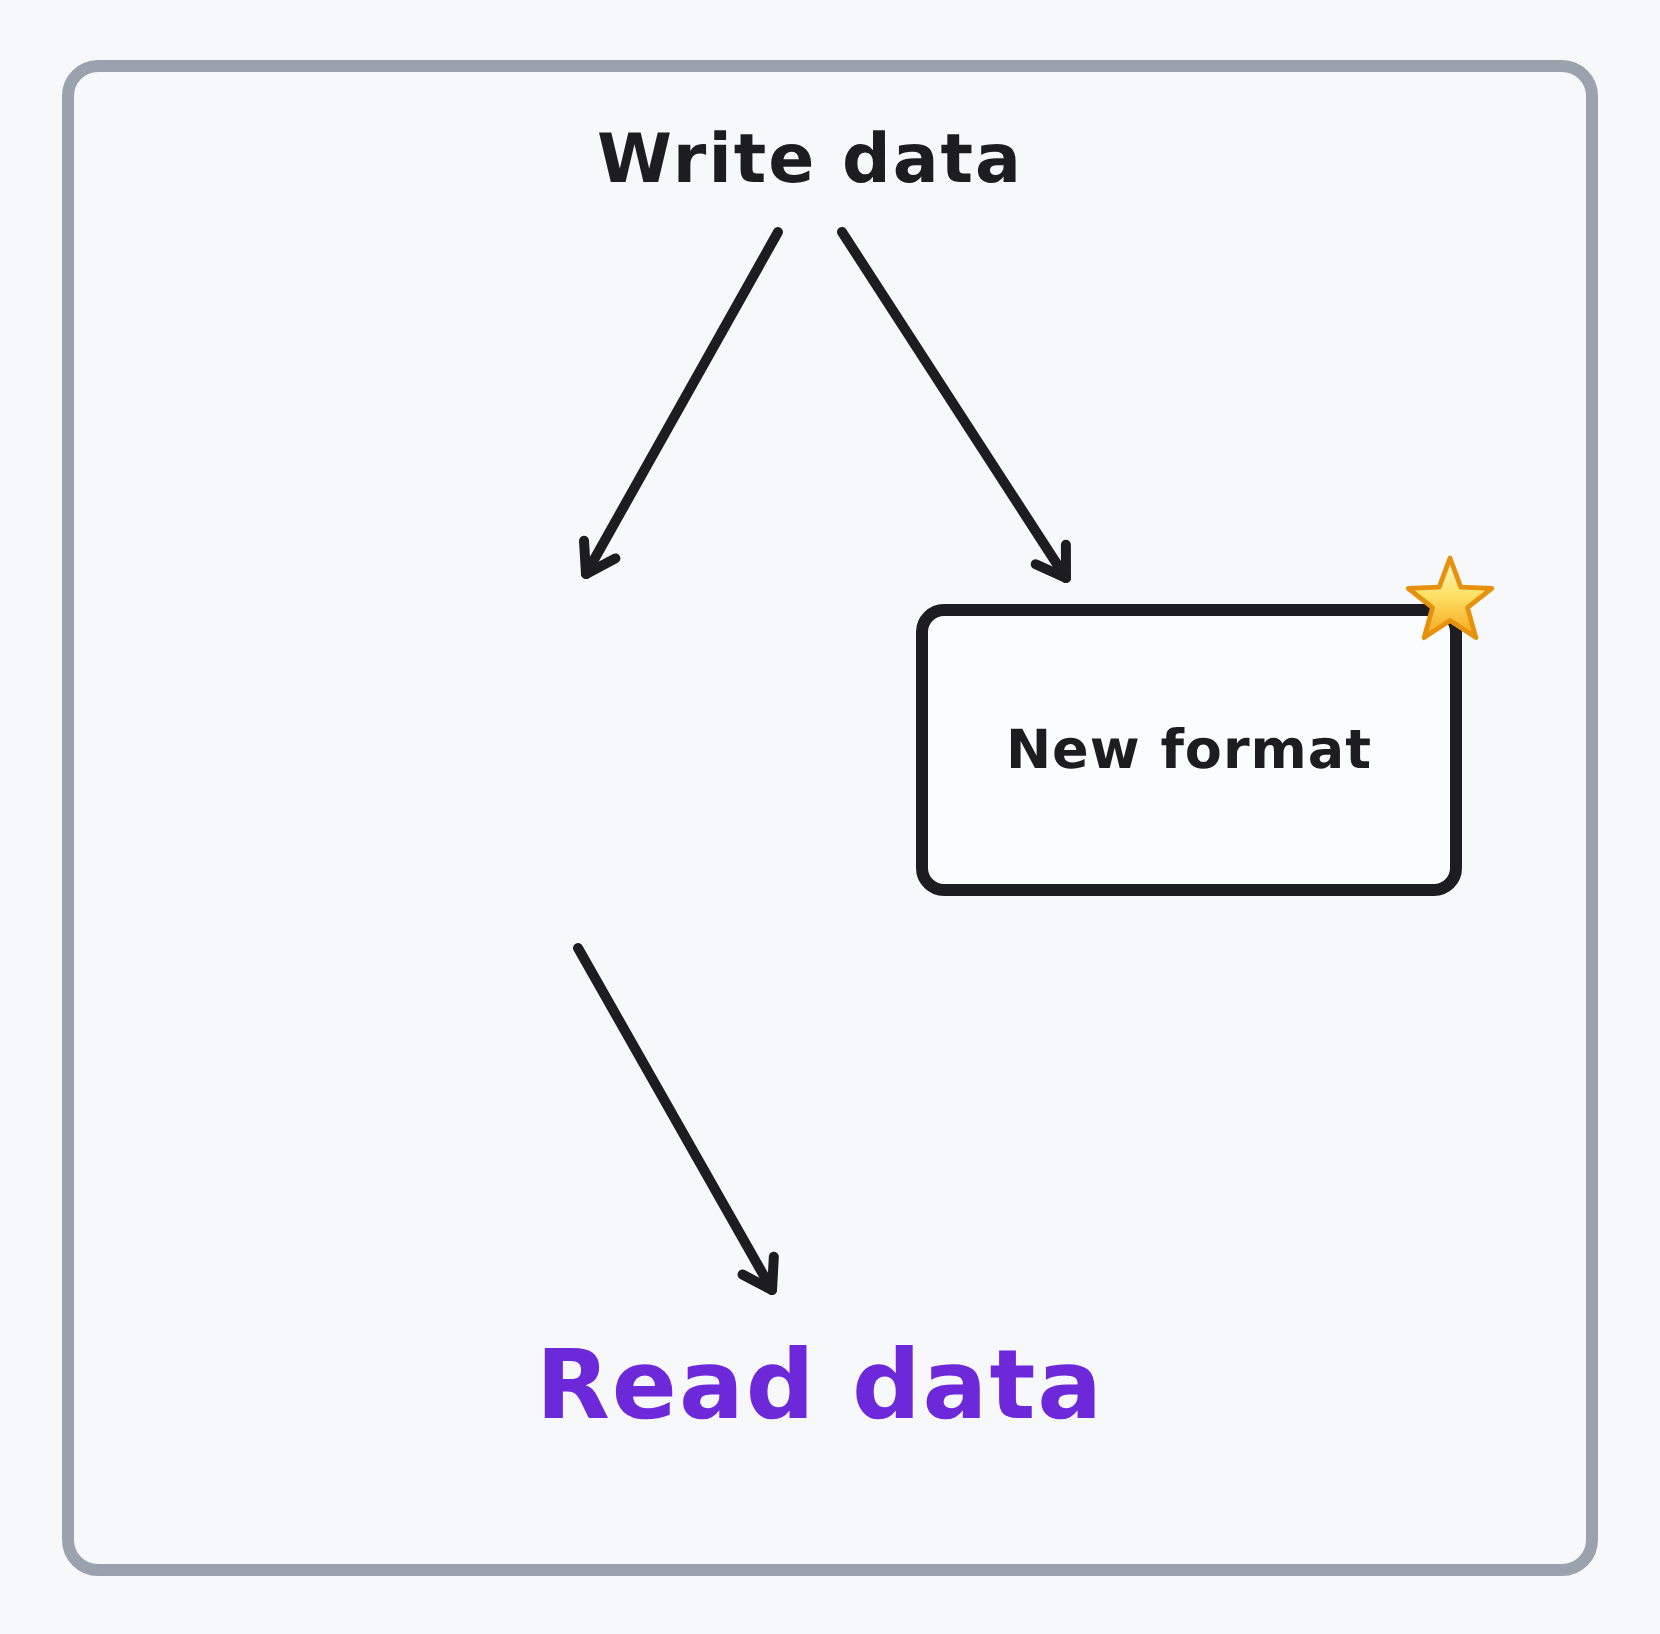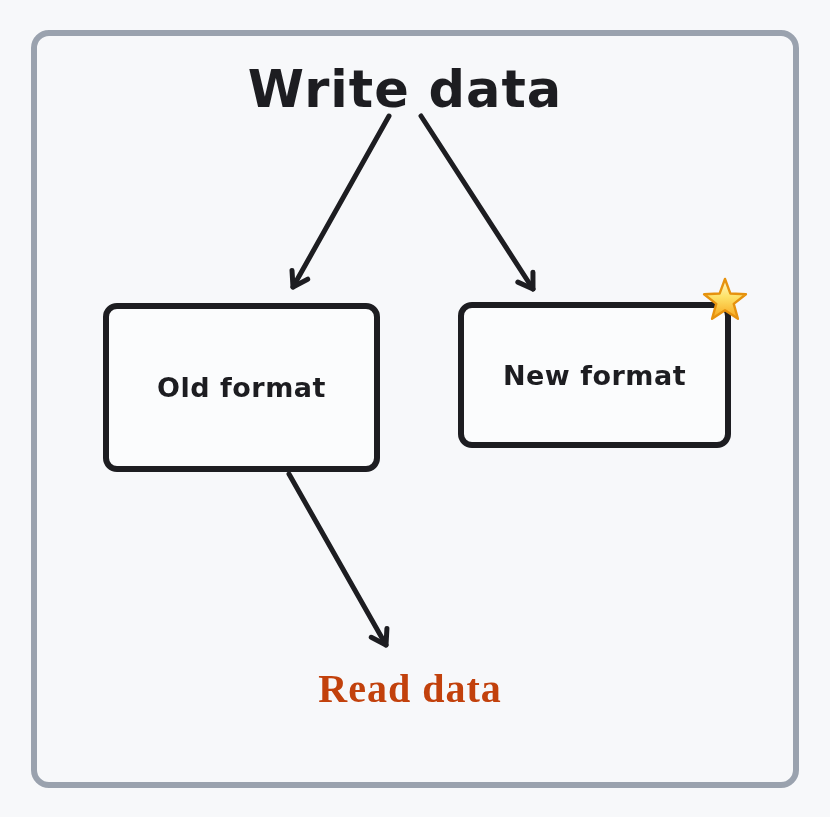--- a/index.html
+++ b/index.html
@@ -24,38 +24,37 @@
     box-sizing: border-box;
     border: 6px solid #9aa2ae;
     border-radius: 18px;
     background: transparent;
   }
   .diagram-title {
     position: absolute;
     left: 405px;
     top: 60px;
     transform: translateX(-50%);
-    font-size: 51px;
+    font-size: 34px;
     font-weight: 700;
     letter-spacing: 1px;
     color: #1d1d21;
     white-space: nowrap;
     text-align: center;
   }
   .diagram-footer {
     position: absolute;
     left: 410px;
     top: 665px;
     transform: translateX(-50%);
-    font-size: 40px;
+    font-size: 48px;
     font-weight: 700;
     letter-spacing: 1px;
-    color: #c2410c;
+    color: #6d28d9;
     white-space: nowrap;
-    font-family: Liberation Serif, serif;
   }
   .node {
     position: absolute;
     box-sizing: border-box;
     border: 6px solid #1d1d21;
     border-radius: 14px;
     background: #fbfcfd;
     display: flex;
     align-items: center;
     justify-content: center;
@@ -108,23 +107,20 @@
     <defs>
       <marker id="arrowhead" markerUnits="userSpaceOnUse" markerWidth="28" markerHeight="28" refX="19" refY="13" orient="auto">
         <path d="M5,4 L19,13 L5,22" fill="none" stroke="#1d1d21" stroke-width="5" stroke-linecap="round" stroke-linejoin="round"></path>
       </marker>
     </defs>
     <line x1="389" y1="116" x2="293" y2="287" stroke="#1d1d21" stroke-width="5" stroke-linecap="round" marker-end="url(#arrowhead)"></line>
     <line x1="421" y1="116" x2="533" y2="289" stroke="#1d1d21" stroke-width="5" stroke-linecap="round" marker-end="url(#arrowhead)"></line>
     <line x1="289" y1="474" x2="386" y2="645" stroke="#1d1d21" stroke-width="5" stroke-linecap="round" marker-end="url(#arrowhead)"></line>
   </svg>
 
-  <div class="node node-old">
-    <span class="node-label">Old format</span>
-  </div>
 
   <div class="node node-new">
     <span class="node-label">New format</span>
   </div>
 
   <svg class="star-badge" viewBox="0 0 24 24" xmlns="http://www.w3.org/2000/svg">
     <defs>
       <linearGradient id="starGrad" x1="0" y1="0" x2="0" y2="1">
         <stop offset="0%" stop-color="#fff8cf"></stop>
         <stop offset="45%" stop-color="#fde268"></stop>

